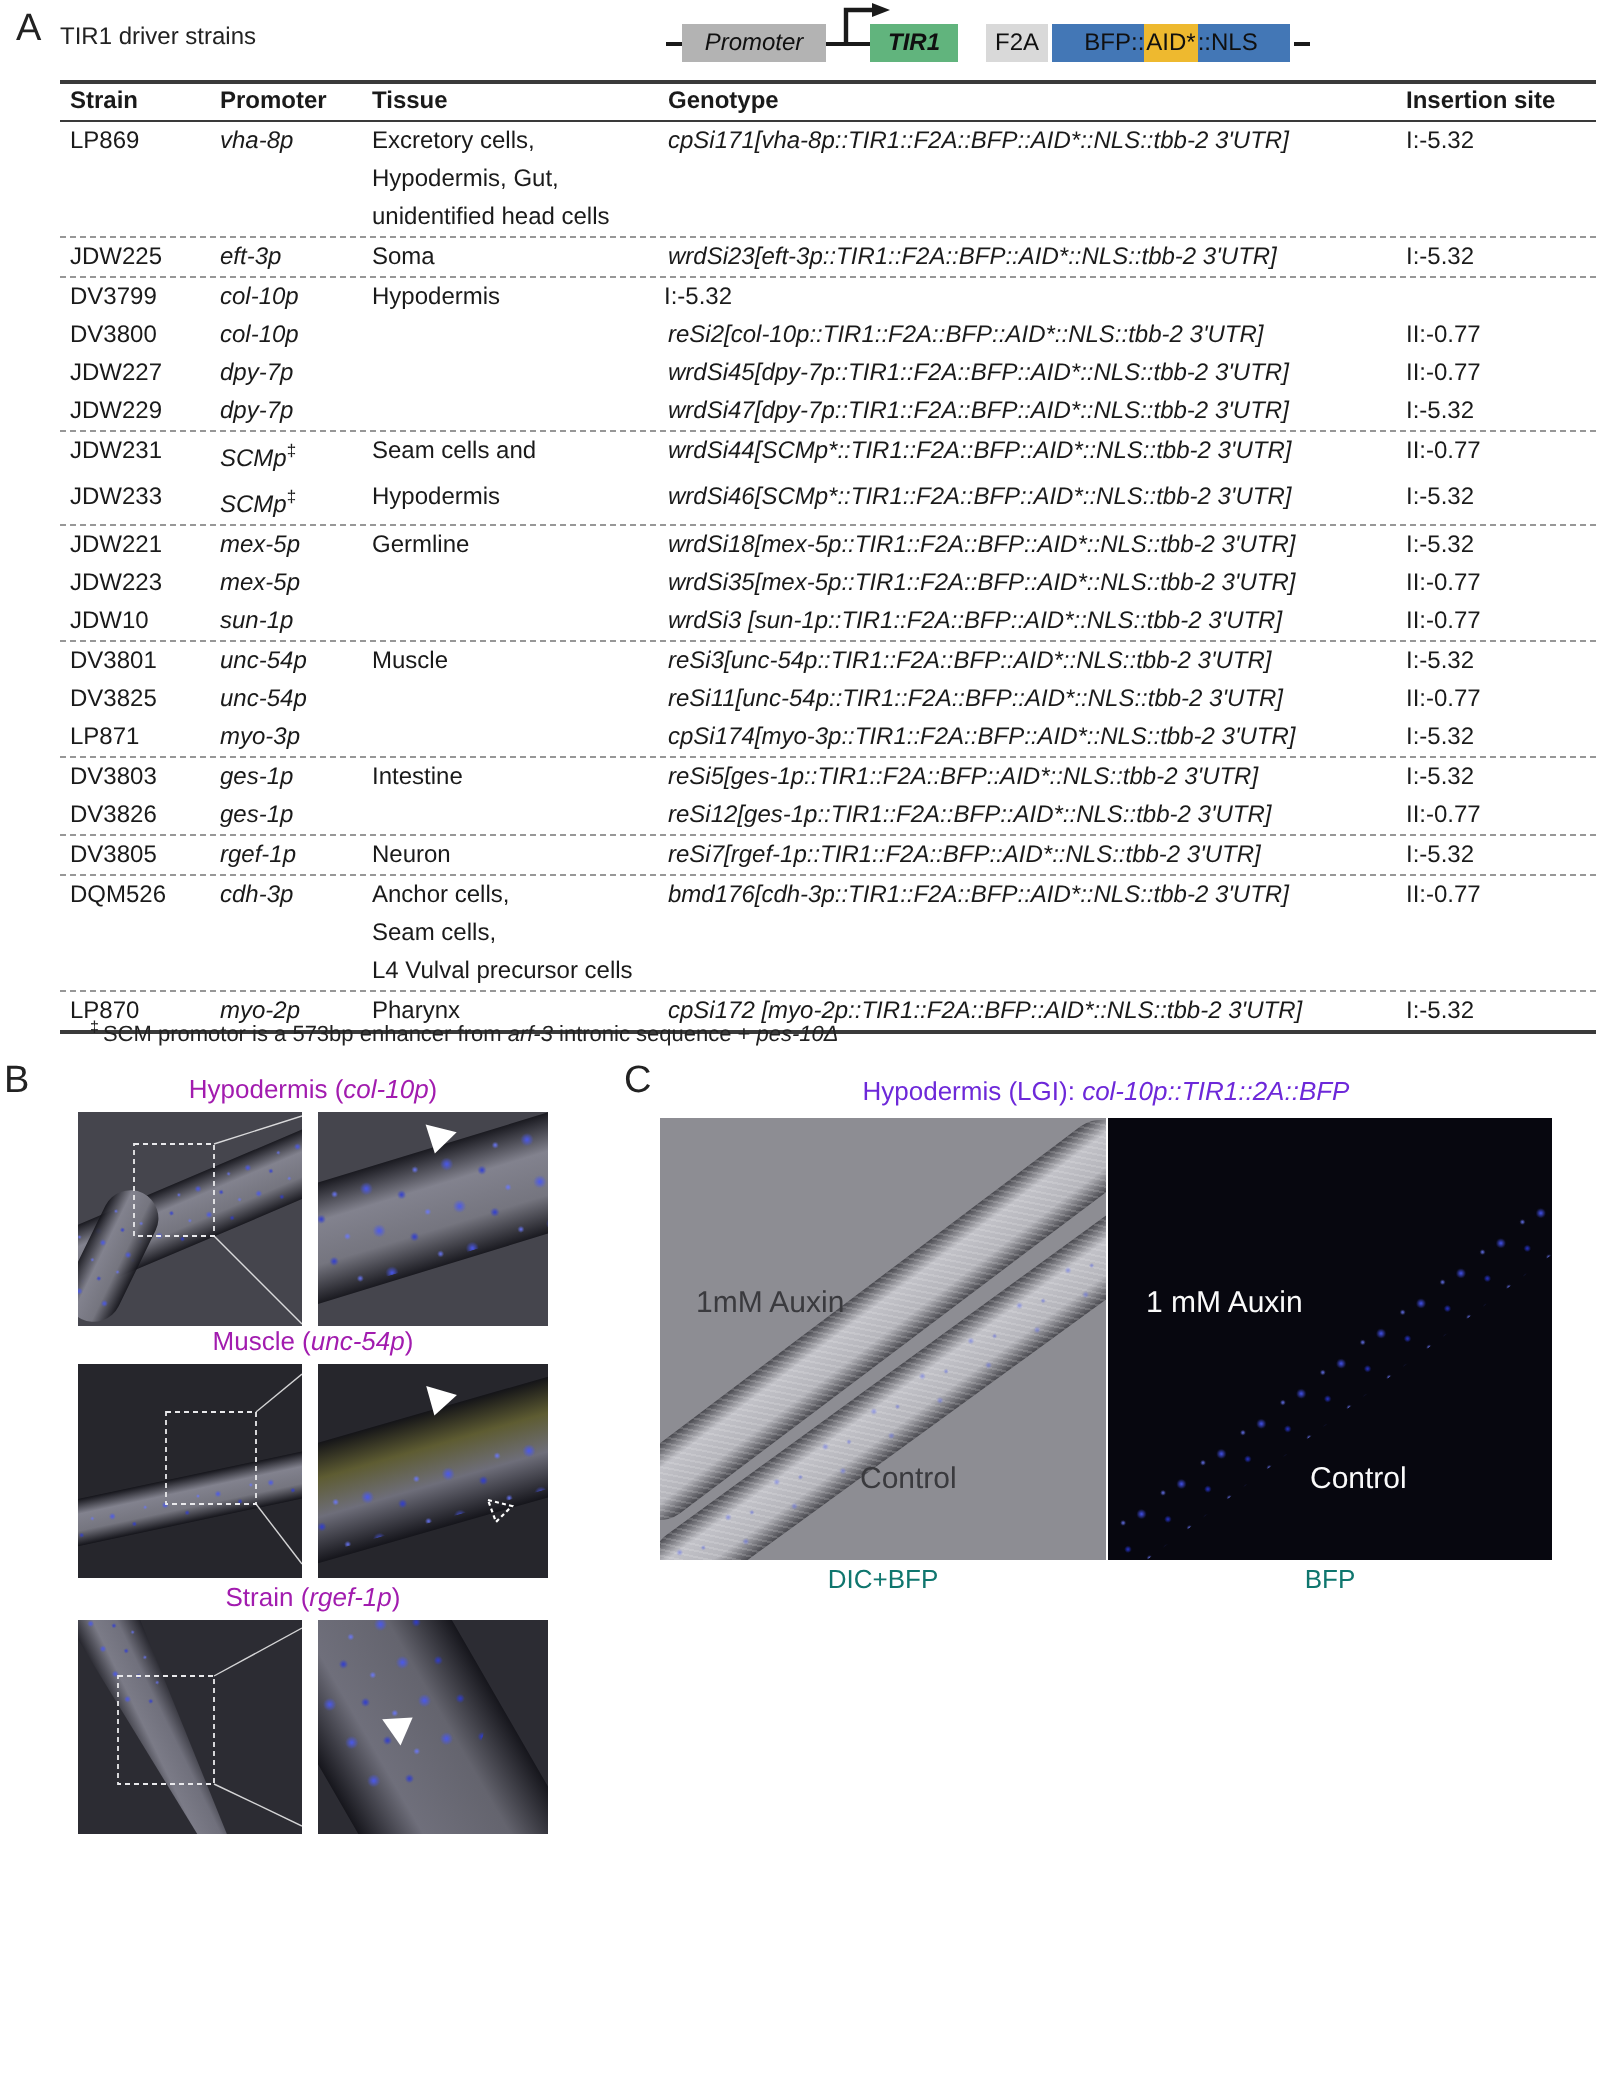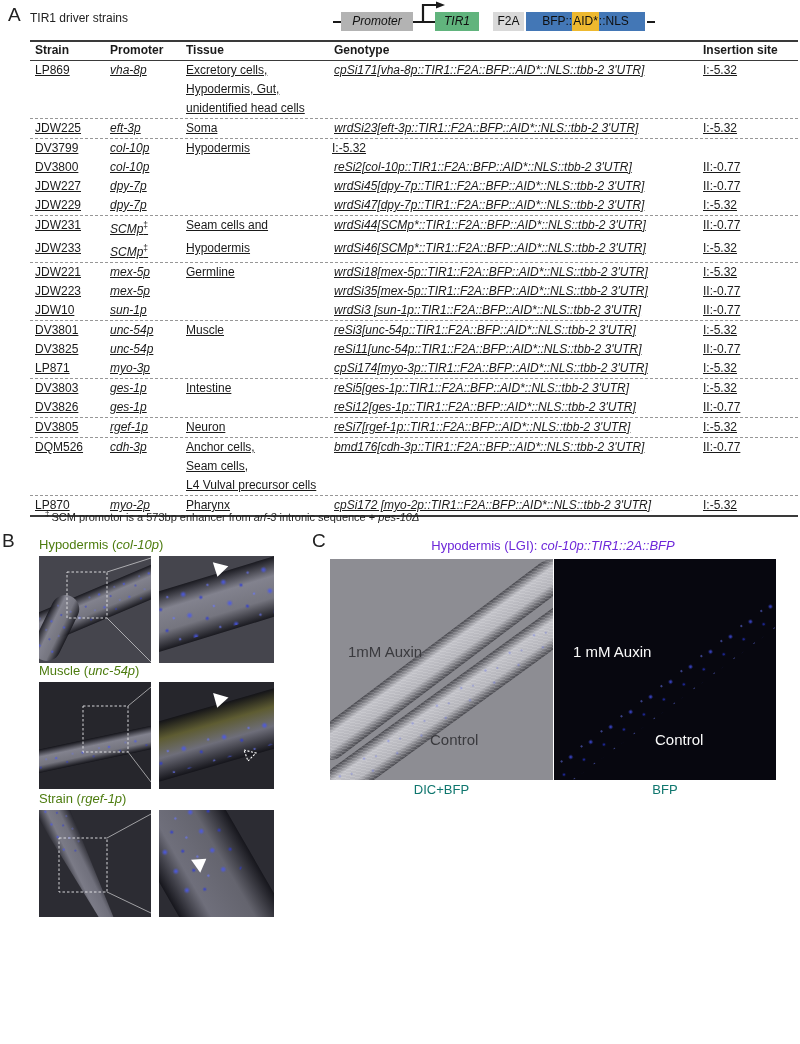--- a/index.html
+++ b/index.html
@@ -8,33 +8,33 @@
   .i{font-style:italic;}
   .plabel{position:absolute;font-size:19px;color:#222;font-weight:400;}
 
   
   .pa-title{position:absolute;left:30px;top:11px;font-size:12px;color:#222;}
   .construct{position:absolute;left:333px;top:3px;width:330px;height:32px;}
   .cline{position:absolute;top:18px;height:2.2px;background:#1a1a1a;}
   .cbox{position:absolute;top:9px;height:19px;line-height:19px;text-align:center;
         font-size:12px;color:#101010;}
   .cb-prom{left:8px;width:72px;background:var(--construct-promoter,#b3b3b3);}
-  .cb-tir1{left:102px;width:44px;background:var(--construct-tir1,#61b47d);}
+  .cb-tir1{left:102px;width:44px;background:var(--construct-tir1,#61b47d);font-weight:bold;}
   .cb-f2a{left:160px;width:31px;background:var(--construct-f2a,#d9d9d9);}
   .cb-rep{left:193px;width:119px;background:var(--construct-reporter,#4377b6);
           display:flex;justify-content:center;align-items:center;}
   .cb-rep .aid{background:var(--construct-aid,#eeb92f);padding:0 1px;height:19px;line-height:19px;}
   .tss{position:absolute;left:88px;top:-2px;}
 
   
   .tbl{position:absolute;left:30px;top:40px;width:768px;font-size:12px;}
   .thead{display:grid;grid-template-columns:75px 76px 148px 371px 1fr;
          font-weight:bold;border-top:2px solid #3a3a3a;border-bottom:1.5px solid #3a3a3a;
          height:18px;line-height:17px;}
-  .trow{display:grid;grid-template-columns:75px 76px 148px 371px 1fr;line-height:19px;text-decoration:underline;}
+  .trow{display:grid;grid-template-columns:75px 76px 148px 371px 1fr;line-height:19px;}
   .trow.ge{border-bottom:1.2px dashed #979797;}
   .tbody{border-bottom:2px solid #3a3a3a;}
   .cell{padding-left:5px;}
   .cell.ins{padding-left:3px;}
   .cell.prom,.cell.geno{font-style:italic;}
   .cell sup{font-size:8.5px;font-style:normal;}
   .footnote{position:absolute;left:45px;top:509px;font-size:11px;color:#222;}
   .footnote sup{font-size:8px;margin-right:2px;}
 
   
@@ -53,21 +53,21 @@
      radial-gradient(circle 2.4px at 36px 5px,#6a78ff,rgba(106,120,255,0) 72%);
      background-size:42px 22px;}
   .ov{position:absolute;inset:0;}
   .arrow{position:absolute;width:0;height:0;border-left:8px solid transparent;
          border-right:8px solid transparent;border-top:13px solid #fff;}
   .scalebar{position:absolute;right:8px;bottom:10px;width:28px;height:3.5px;background:#d9d9de;}
 
   
   .panel-b{position:absolute;left:0;top:528px;width:292px;height:516px;}
   .b-block{position:absolute;left:39px;width:235px;}
-  .b-title{font-size:13px;height:17px;color:#4d7c0f;}
+  .b-title{text-align:center;font-size:13px;height:17px;color:#a21caf;}
   .pair{display:flex;gap:8px;margin-top:2px;}
   .micro.ml{width:112px;height:107px;}
   .micro.mr{width:115px;height:107px;}
 
   .blk-musc .micro{background:#26262c;}
   .blk-neur .micro{background:#2c2c33;}
   .blk-inte .micro{background:#33333a;}
 
   .w-hl{left:-30px;top:28px;width:200px;height:32px;transform:rotate(-23deg);}
   .w-hl2{left:-18px;top:58px;width:70px;height:28px;transform:rotate(-64deg);}

